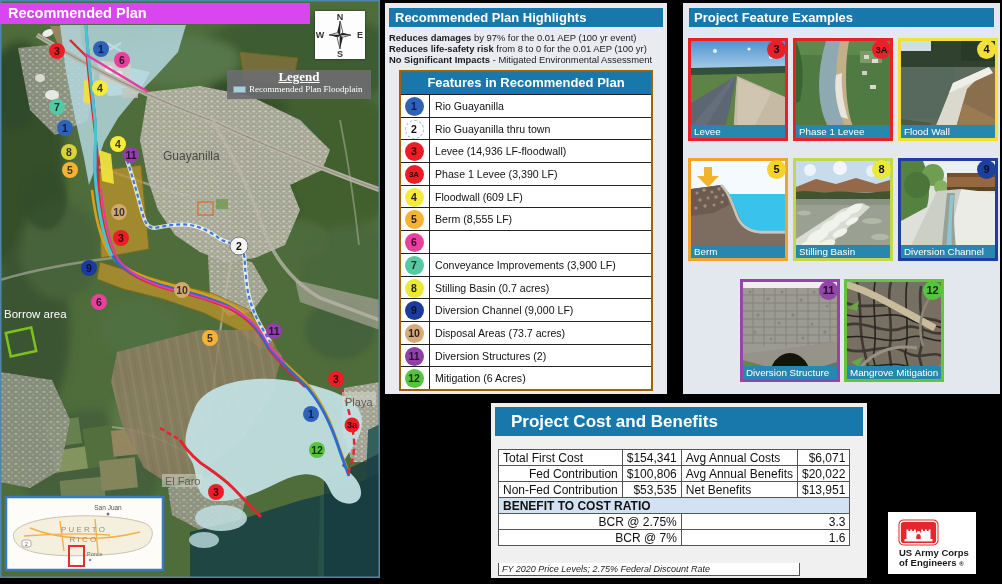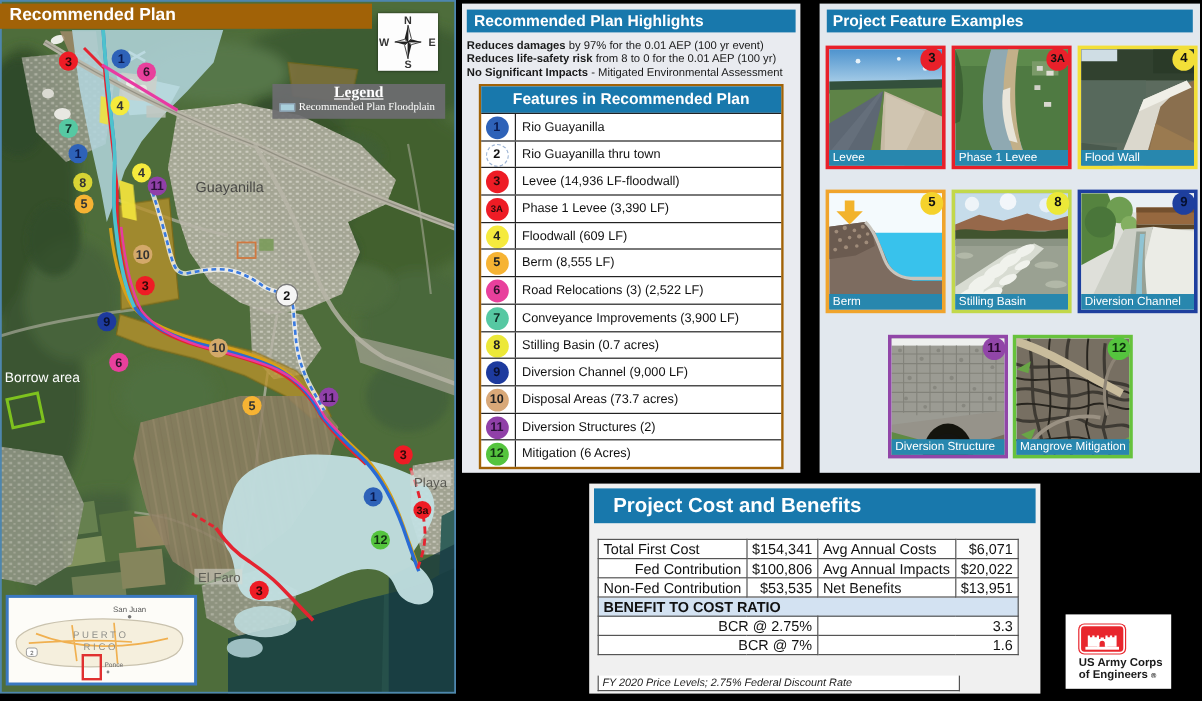--- a/index.html
+++ b/index.html
@@ -3,21 +3,21 @@
 <meta charset="utf-8">
 <style>
   * { margin:0; padding:0; box-sizing:border-box; }
   html,body { width:1002px; height:584px; background:#000; overflow:hidden;
     font-family:"Liberation Sans", sans-serif; }
   #stage { position:relative; width:1002px; height:584px; background:#000; }
   .abs { position:absolute; }
 
   
   #map { left:0; top:0; width:380px; height:578px; }
-  #maptitle { left:0; top:3px; width:310px; height:21px; background:#a16207;
+  #maptitle { left:0; top:3px; width:310px; height:21px; background:#d946ef;
     color:#fff; font-weight:bold; font-size:14.5px; line-height:21px; padding-left:8px; }
   #compass { left:315px; top:11px; width:50px; height:48px; background:#fdfdfd;
     box-shadow:0 0 2px rgba(0,0,0,.6); }
   #legend { left:227px; top:70px; width:144px; height:29px;
     background:rgba(108,108,112,0.92); font-family:"Liberation Serif",serif; }
   #legend .t1 { text-align:center; color:#fff; font-weight:bold; font-size:13px;
     text-decoration:underline; line-height:14px; }
   #legend .t2 { color:#fff; font-size:9px; line-height:11px; padding-left:6px; }
   #legend .sw { display:inline-block; width:13px; height:7px; background:#a9cfdc;
     border:1px solid #8899aa; vertical-align:-1px; margin-right:3px; }
@@ -402,21 +402,20 @@
           <div class="txt">Floodwall (609 LF)</div>
         </div>
       <div class="frow">
           <div class="badge" style="background:#f6b333;color:#222">5</div>
           <div class="sep"></div>
           <div class="txt">Berm (8,555 LF)</div>
         </div>
       <div class="frow">
           <div class="badge" style="background:#e8409c;color:#30102a">6</div>
           <div class="sep"></div>
-          <div class="txt">Road Relocations (3) (2,522 LF)</div>
         </div>
       <div class="frow">
           <div class="badge" style="background:#56c8a2;color:#103028">7</div>
           <div class="sep"></div>
           <div class="txt">Conveyance Improvements (3,900 LF)</div>
         </div>
       <div class="frow">
           <div class="badge" style="background:#ece838;color:#222">8</div>
           <div class="sep"></div>
           <div class="txt">Stilling Basin (0.7 acres)</div>
@@ -663,21 +662,21 @@
       <tbody>
       <tr>
             <td>Total First Cost</td>
             <td class="r">$154,341</td>
             <td>Avg Annual Costs</td>
             <td class="r">$6,071</td>
           </tr>
       <tr>
             <td class="r">Fed Contribution</td>
             <td class="r">$100,806</td>
-            <td>Avg Annual Impacts</td>
+            <td>Avg Annual Benefits</td>
             <td class="r">$20,022</td>
           </tr>
       <tr>
             <td class="r">Non-Fed Contribution</td>
             <td class="r">$53,535</td>
             <td>Net Benefits</td>
             <td class="r">$13,951</td>
           </tr>
       <tr>
             <td colspan="4" class="hd">BENEFIT TO COST RATIO</td>

